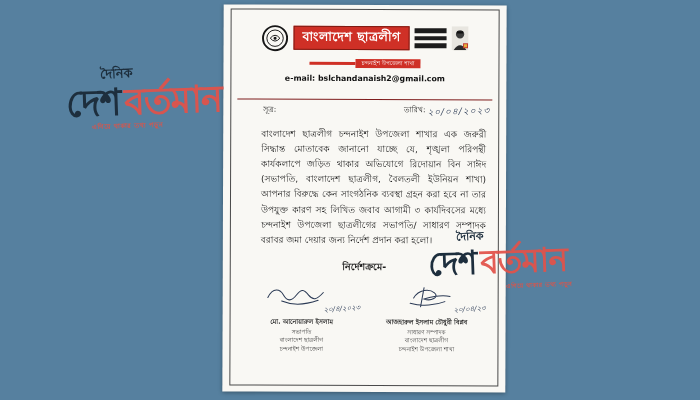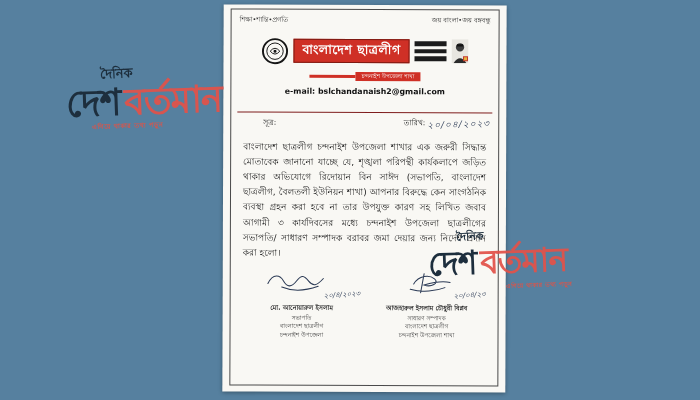--- a/index.html
+++ b/index.html
@@ -46,21 +46,21 @@
   .date-wrap { display:flex; align-items:flex-start; gap:2px; }
   .date-value { font-size:9px; transform:rotate(-2deg); letter-spacing:1px; }
 
   
   .press-heading { text-align:center; margin-top:7px; }
   .press-heading span {
     font-size:11px; font-weight:bold; color:#111;
     border-bottom:1.3px solid #111; padding:0 6px 2px 6px;
   }
   .body-text {
-    margin:8px 6px 0 6px; font-size:9px; line-height:1.68;
+    margin:8px 6px 0 24px; font-size:9px; line-height:1.68;
     text-align:justify; color:#1d1d1d;
   }
   .closing { text-align:center; font-size:9.5px; font-weight:bold; color:#1d1d1d; margin-top:12px; }
 
   
   .sig-row { display:flex; justify-content:space-between; padding:0 6px; margin-top:10px; }
   .sig-block { display:flex; flex-direction:column; align-items:center; width:118px; }
   .sig-scribble { height:24px; }
   .sig-date { font-size:7px; margin-top:-6px; align-self:flex-end; transform:rotate(-4deg); }
   .sig-name { font-size:6.3px; font-weight:bold; color:#2a2a2a; margin-top:2px; text-align:center; }
@@ -103,24 +103,20 @@
     <div class="wm-main">
       <span class="wm-desh">দেশ</span>
       <span class="wm-bortoman">বর্তমান</span>
     </div>
     <div class="wm-tagline">এগিয়ে থাকার তথ্য পড়ুন</div>
   </div>
 
   <div class="paper">
     <div class="inner-border">
 
-      <div class="motto-row">
-        <span>শিক্ষা•শান্তি•প্রগতি</span>
-        <span>জয় বাংলা•জয় বঙ্গবন্ধু</span>
-      </div>
 
       <div class="logo-row">
         <svg class="round-logo" viewBox="0 0 28 28">
           <circle cx="14" cy="14" r="12.5" fill="none" stroke="#161616" stroke-width="2"></circle>
           <circle cx="14" cy="14" r="8.5" fill="none" stroke="#161616" stroke-width="1"></circle>
           <path d="M9 14 q5 -6 10 0 q-5 6 -10 0" fill="none" stroke="#161616" stroke-width="1"></path>
           <circle cx="14" cy="14" r="1.6" fill="#161616"></circle>
         </svg>
         <div class="org-banner">বাংলাদেশ ছাত্রলীগ</div>
         <div class="stripes">
@@ -149,20 +145,21 @@
         <span>সূত্র:</span>
         <span class="date-wrap">
           <span>তারিখ:</span>
           <span class="handwriting date-value">২০/০৪/২০২৩</span>
         </span>
       </div>
 
 
       <div class="body-text">বাংলাদেশ ছাত্রলীগ চন্দনাইশ উপজেলা শাখার এক জরুরী সিদ্ধান্ত মোতাবেক জানানো যাচ্ছে যে, শৃঙ্খলা পরিপন্থী কার্যকলাপে জড়িত থাকার অভিযোগে রিদোয়ান বিন সাঈদ (সভাপতি, বাংলাদেশ ছাত্রলীগ, বৈলতলী ইউনিয়ন শাখা) আপনার বিরুদ্ধে কেন সাংগঠনিক ব্যবস্থা গ্রহন করা হবে না তার উপযুক্ত কারণ সহ লিখিত জবাব আগামী ৩ কার্যদিবসের মধ্যে চন্দনাইশ উপজেলা ছাত্রলীগের সভাপতি/ সাধারণ সম্পাদক বরাবর জমা দেয়ার জন্য নির্দেশ প্রদান করা হলো।</div>
 
+      <div class="closing">নির্দেশক্রমে-</div>
 
       <div class="sig-row">
 
         <div class="sig-block">
           <svg class="sig-scribble" viewBox="0 0 90 26" width="78">
             <path d="M6 14 C12 2, 20 4, 24 11 S33 19, 39 11 S48 5, 53 11 S62 17, 70 8 M22 18 C34 23, 50 22, 64 17" fill="none" stroke="#2b3a55" stroke-width="1.2" stroke-linecap="round"></path>
           </svg>
           <span class="handwriting sig-date">২০/৪/২০২৩</span>
           <div class="sig-name">মো. আনোয়ারুল ইসলাম</div>
           <div class="sig-line">সভাপতি</div>

